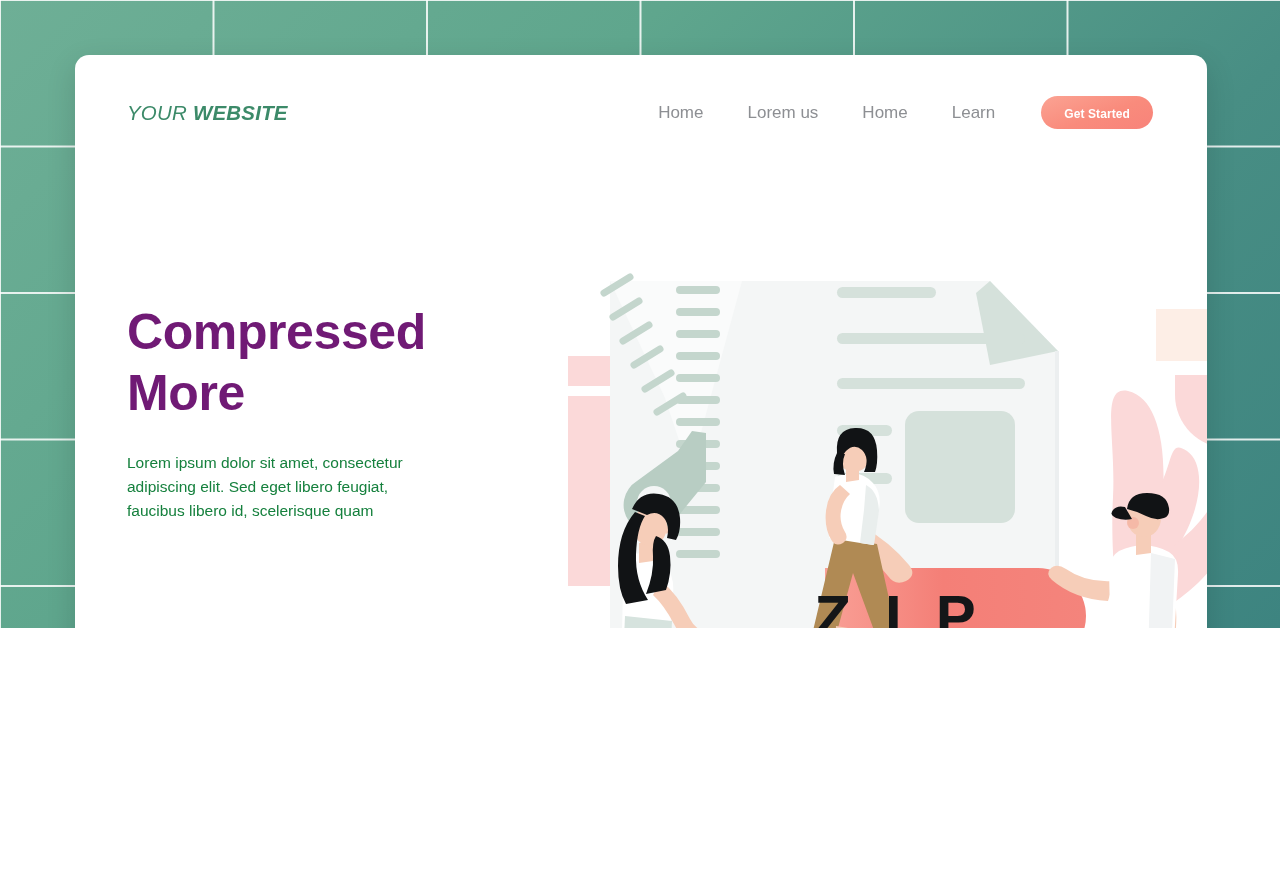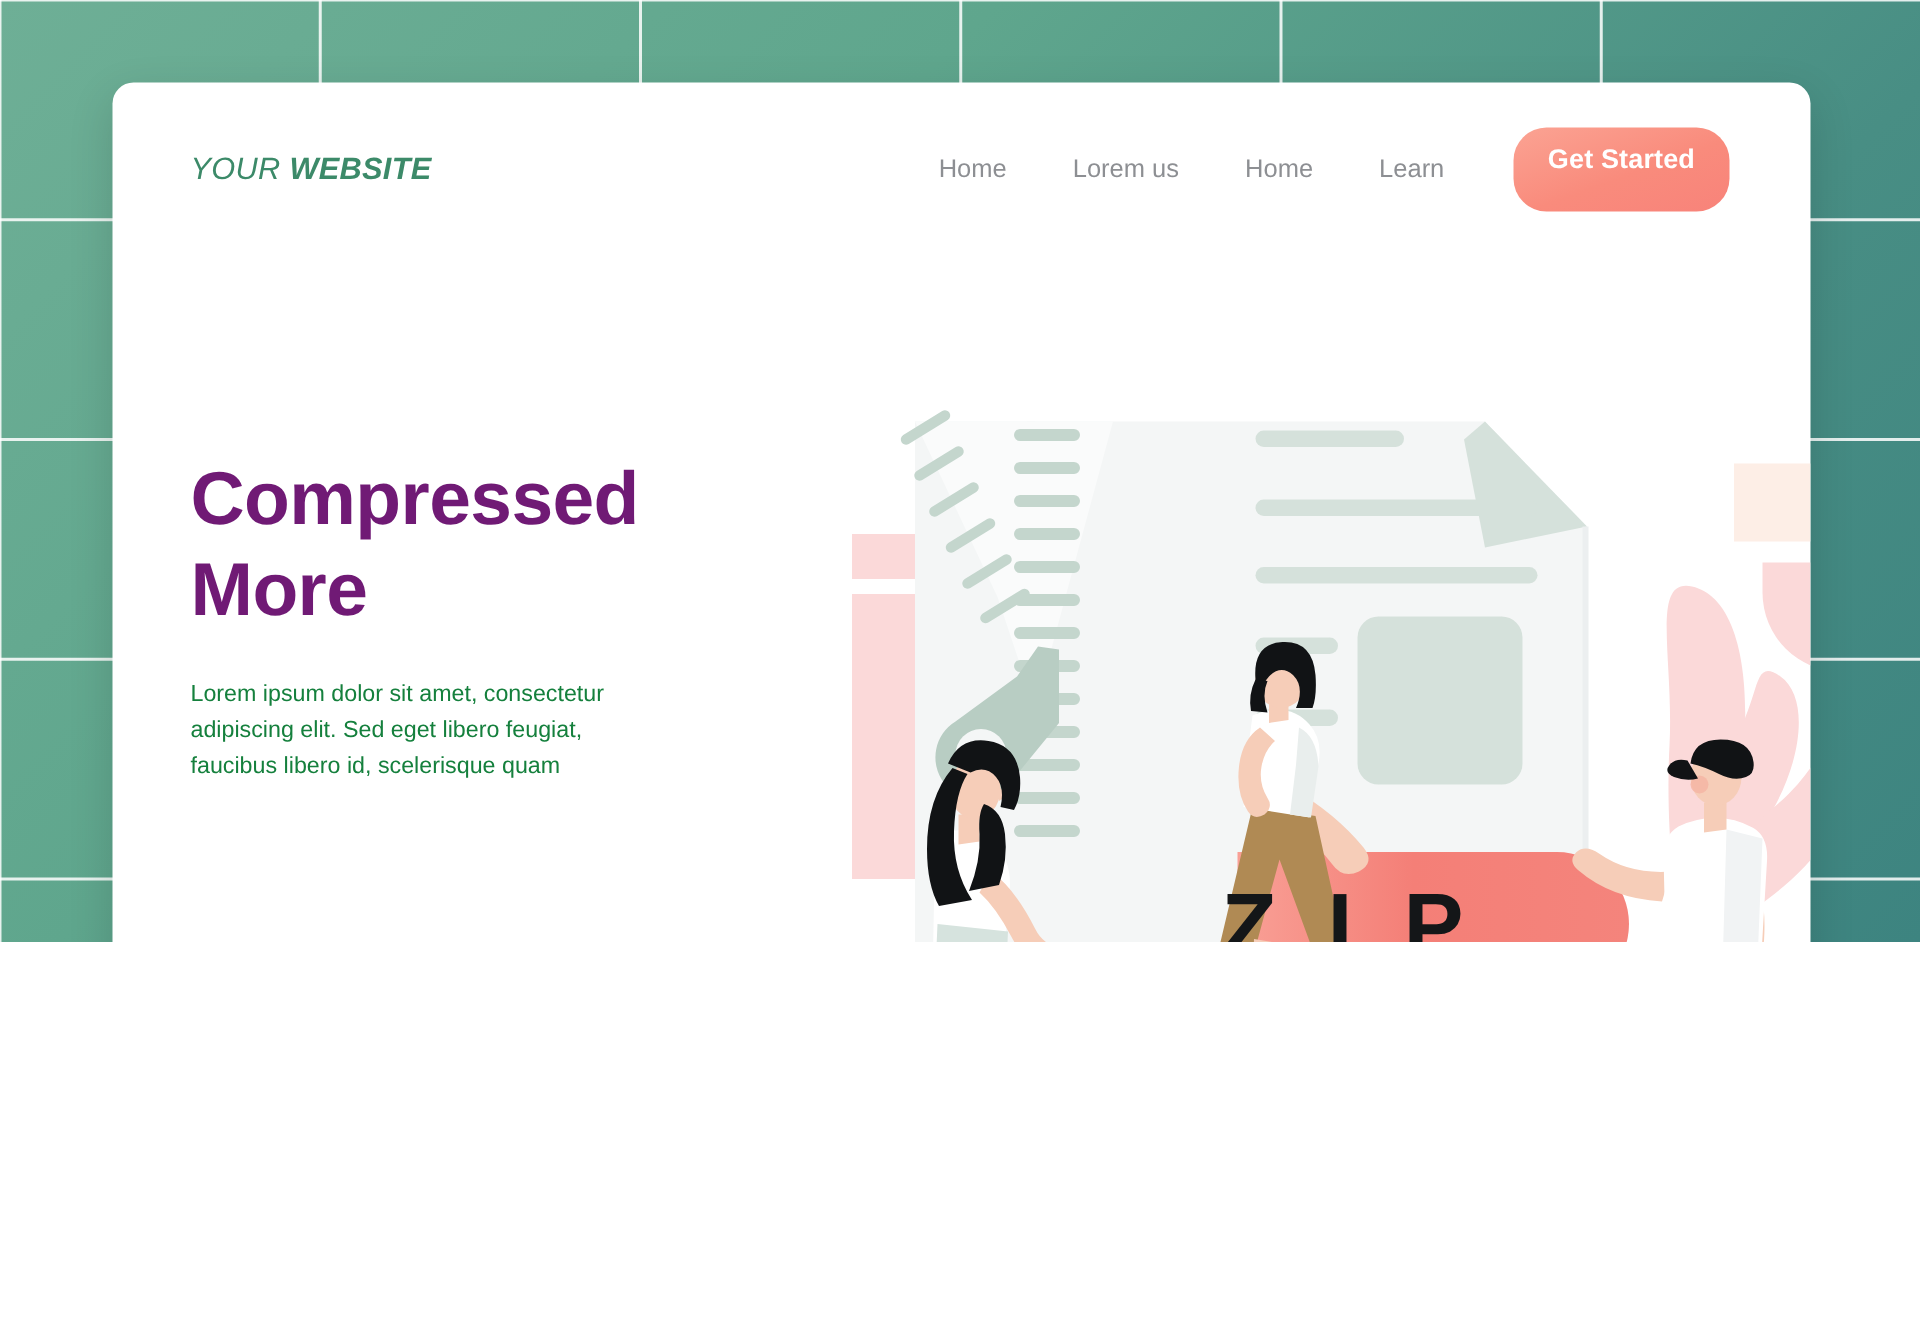--- a/index.html
+++ b/index.html
@@ -46,22 +46,22 @@
 
   .nav { display:flex; align-items:center; gap:0; }
   .nav-item {
     font-size:17px; color:#8d8f93; padding:0 22px;
     text-decoration:none; white-space:nowrap; cursor:pointer;
   }
   .nav-item:first-child { padding-left:0; }
   .cta {
     margin-left:24px;
     background:linear-gradient(160deg,#fba393 0%, #f98b7c 55%, #f8837a 100%);
-    color:#fff; font-weight:bold; font-size:18px;
-    border:none; border-radius:22px; padding:11px 23px 24px;
+    color:#fff; font-weight:bold; font-size:12px;
+    border:none; border-radius:22px; padding:11px 23px 8px;
     cursor:pointer; white-space:nowrap; letter-spacing:.1px;
   }
 
   
   .copy { position:absolute; left:52px; top:247px; width:400px; }
   .headline {
     font-size:50px; line-height:61px; font-weight:bold;
     color:#701a75; letter-spacing:-.4px;
   }
   .subcopy {

